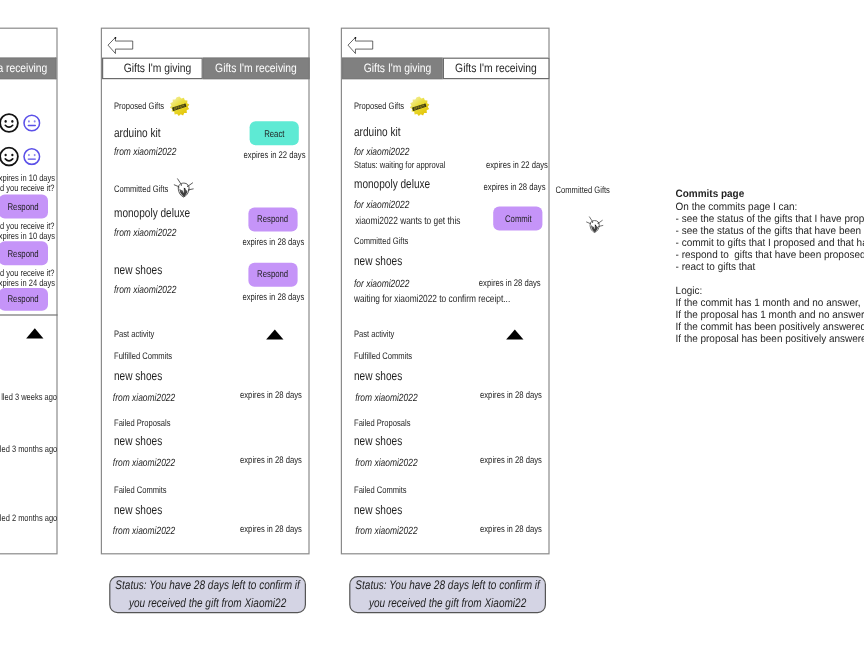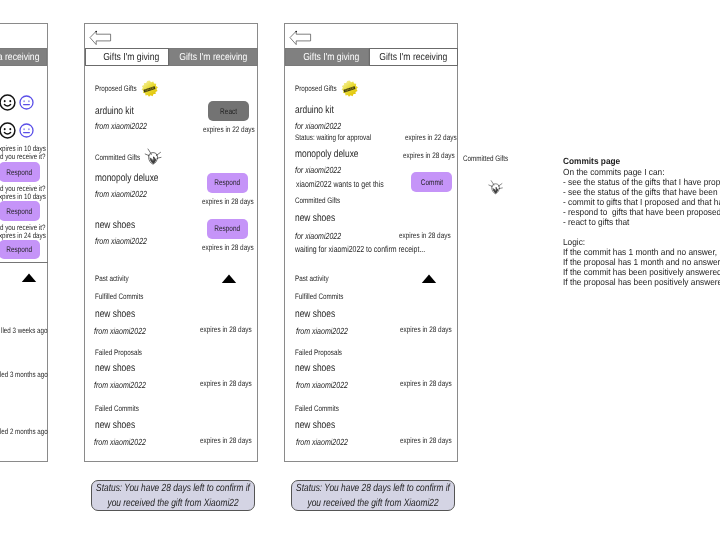--- a/index.html
+++ b/index.html
@@ -124,21 +124,21 @@
            17.1 14.0 17.3 16.6 14.7 16.6 13.6 19.0 11.3 17.9 9.4 19.6 7.8 17.6 5.3 18.1 4.9 15.5
            2.3 15.2 2.9 12.7 0.6 11.3 2.2 9.3 1.0 7.0 3.5 6.0 3.4 3.4 6.0 3.5 7.3 1.2 Z" fill="url(#sealg)"></path>
   <g transform="rotate(-18 10 11)">
     <rect x="3.0" y="9.2" width="13.8" height="3.4" rx="0.3" fill="#3b3a14"></rect>
     <text x="9.9" y="11.9" font-size="3.0" fill="#dcc81a" text-anchor="middle" font-family="Liberation Sans, sans-serif" letter-spacing="0.2">OFFER</text>
   </g>
 </svg>
 
 <div class="title n" style="left:95px;top:105px;">arduino kit</div>
 <div class="sub n" style="left:95px;top:121px;">from xiaomi2022</div>
-<div class="btn" style="left:208px;top:101px;width:41px;height:20px;background:#737373;">
+<div class="btn" style="left:208px;top:101px;width:41px;height:20px;background:#5eead4;">
   <span>React</span>
 </div>
 <div class="exp n" style="left:203px;top:125px;">expires in 22 days</div>
 
 <div class="sect n" style="left:95px;top:153px;">Committed Gifts</div>
 <svg class="ico" style="left:144px;top:147px;" width="18" height="21" viewBox="0 0 18 21">
   <g stroke="#4a4a4a" stroke-width="0.75" fill="none" stroke-linecap="round">
     <path d="M4.0 2.0 L7.0 6.6"></path>
     <path d="M1.2 7.0 L5.0 8.6"></path>
     <path d="M16.5 5.4 L12.6 8.2"></path>

